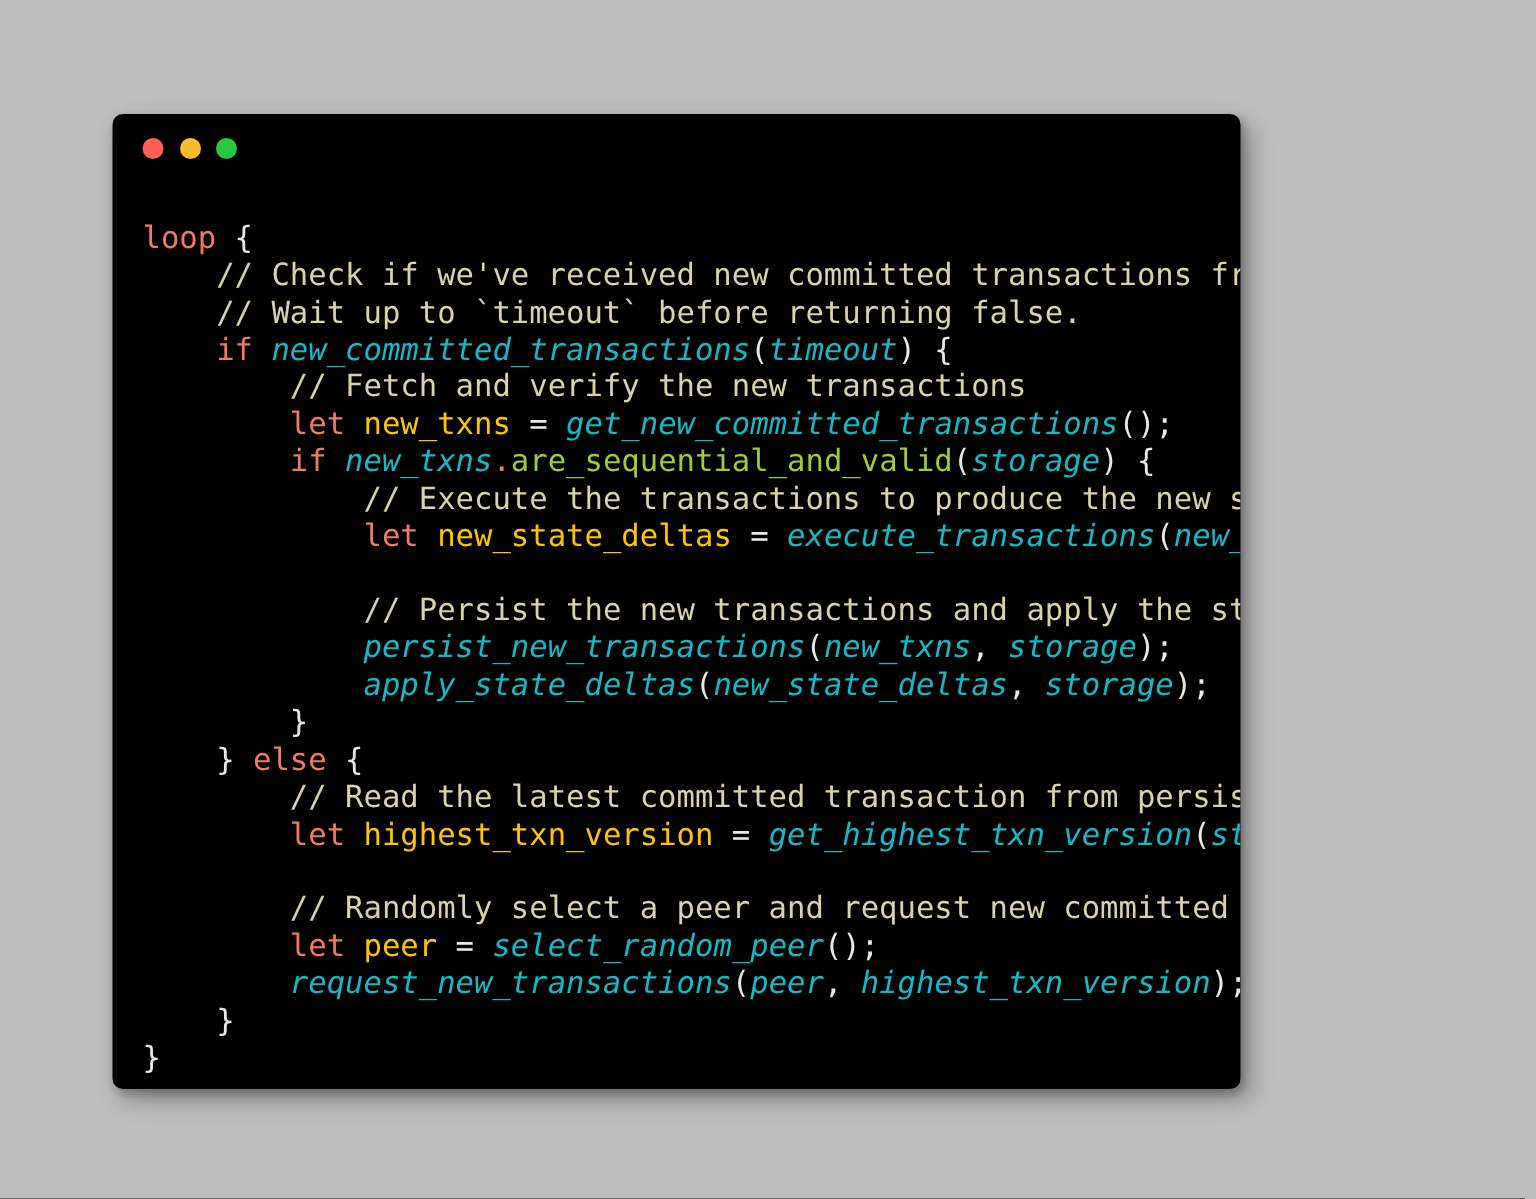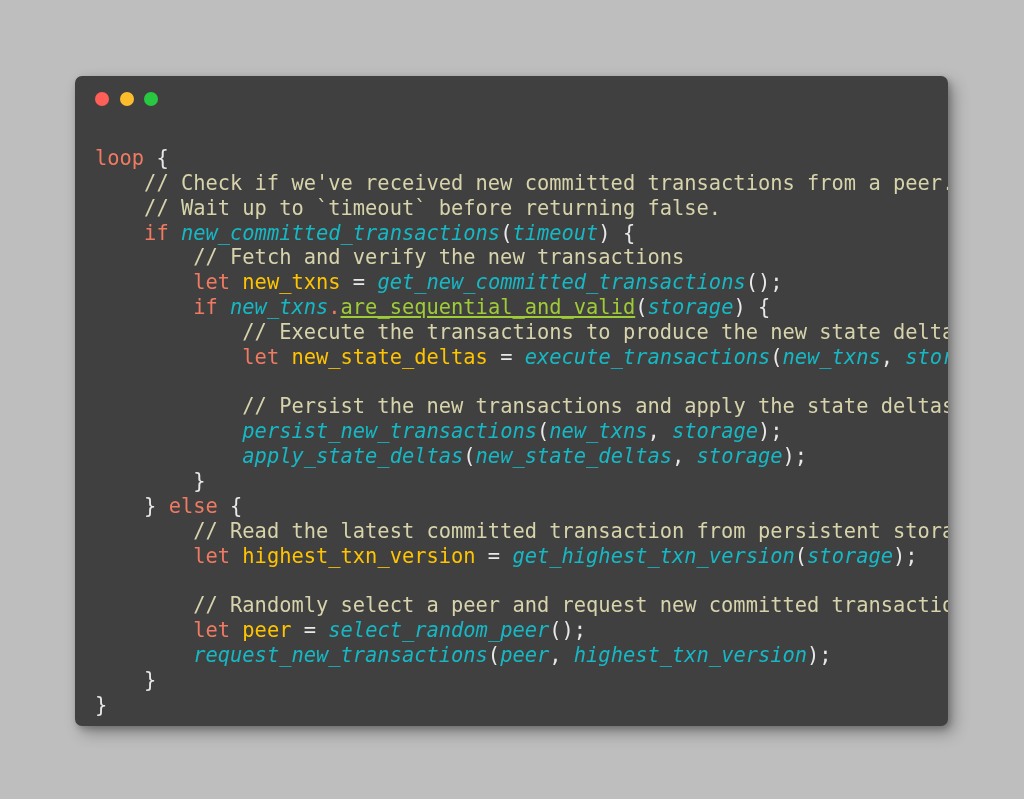--- a/index.html
+++ b/index.html
@@ -13,23 +13,23 @@
     font-family: "DejaVu Sans Mono", monospace;
     overflow: hidden;
     position: relative;
   }
 
   
   #code-window {
     position: absolute;
     left: 75px;
     top: 76px;
-    width: 873px;
+    width: 752px;
     height: 650px;
-    background: #404040;
+    background: #000000;
     border-radius: 7px;
     box-shadow: 6px 7px 16px rgba(0,0,0,0.30),
                 2px 3px 6px rgba(0,0,0,0.22);
     overflow: hidden;
   }
 
   
   #titlebar {
     position: absolute;
     left: 0; top: 0;
@@ -73,21 +73,21 @@
   }
   pre#code .ln {
     display: block;
     height: 24.85px;
   }
 
   
   .t-kw    { color: #f07a62; }   
   .t-fn    { color: #15b8c4; font-style: italic; }   
   .t-var   { color: #ffc400; }   
-  .t-meth  { color: #9fcc36; text-decoration: underline; }   
+  .t-meth  { color: #9fcc36; }   
   .t-com   { color: #d7d3ab; }   
   .t-pun   { color: #e8e8e8; }   
 </style>
 </head>
 <body>
 
 <div id="code-window">
 
   <div id="titlebar">
     <div class="dots">

